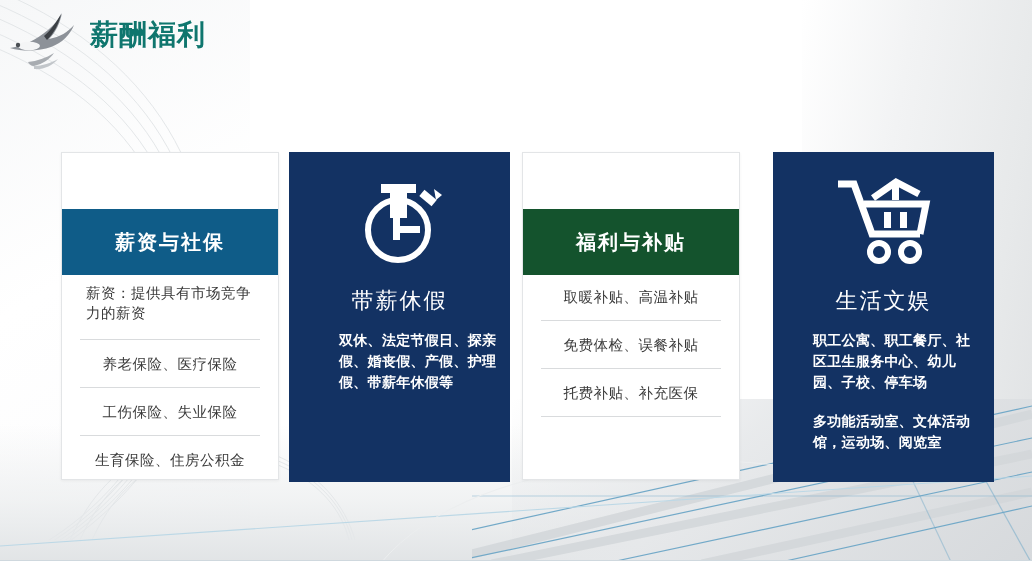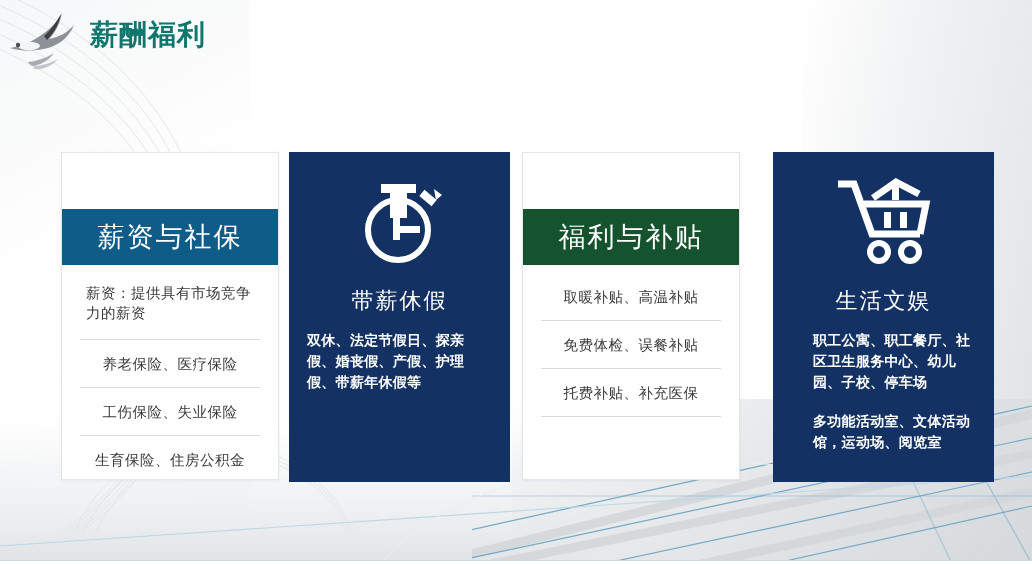--- a/index.html
+++ b/index.html
@@ -63,23 +63,23 @@
 
   .card { position:absolute; }
 
   
   .card.light {
     background:#ffffff;
     border:1px solid #e3e5e7;
     box-shadow:0 1px 3px rgba(0,0,0,0.05);
   }
   .card.light .card-head {
-    position:absolute; left:0; width:100%; height:56px;
+    position:absolute; left:0; width:100%; height:66px;
     display:flex; align-items:center; justify-content:center;
-    color:#ffffff; font-size:27px; font-weight:normal; letter-spacing:2px;
+    color:#ffffff; font-size:20px; font-weight:bold; letter-spacing:2px;
   }
   .card.light .card-list {
     position:absolute; left:0; width:100%;
     padding:0 18px;
   }
   .card.light .list-item {
     font-size:14.5px; color:#3a3a3a; text-align:center;
     line-height:20px; padding:14px 4px 13px 4px;
     border-bottom:1px solid #d9dbdd;
     letter-spacing:0.5px;
@@ -107,21 +107,21 @@
   }
   .card.dark .card-body p + p { margin-top:18px; }
 
   
   #card-1 { left:61px;  top:152px; width:218px; height:328px; }
   #card-1 .card-head { top:56px; background:#0f5c88; }
   #card-1 .card-list { top:120px; }
 
   #card-2 { left:289px; top:152px; width:221px; height:330px; }
   #card-2 .card-title { top:134px; }
-  #card-2 .card-body  { top:178px; }
+  #card-2 .card-body  { top:178px;margin-left:32px; }
 
   #card-3 { left:522px; top:152px; width:218px; height:328px; }
   #card-3 .card-head { top:56px; background:#14532d; }
   #card-3 .card-list { top:120px; }
 
   #card-4 { left:753px; top:152px; width:221px; height:330px;margin-left:20px; }
   #card-4 .card-title { top:134px; }
   #card-4 .card-body  { top:178px;padding-left:40px; }
 </style>
 </head>

